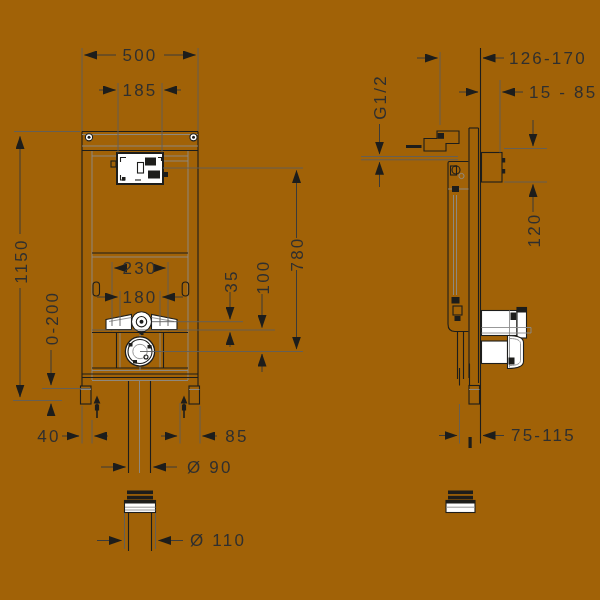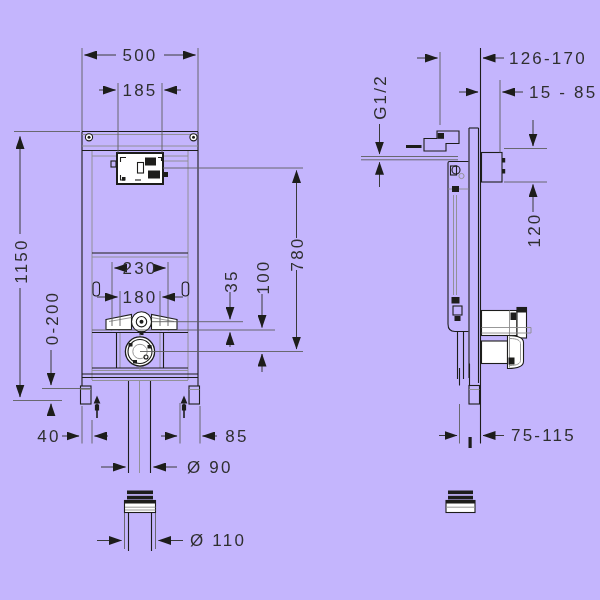--- a/index.html
+++ b/index.html
@@ -1,16 +1,16 @@
 <!DOCTYPE html>
 <html><head>
 <meta charset="utf-8">
 <style>
   html,body{margin:0;padding:0;background:#ffffff;}
-  .canvas{position:relative;width:600px;height:600px;background:#c4b5fd;outline:1px solid #e2e2e2;overflow:hidden;}
+  .canvas{position:relative;width:600px;height:600px;background:#a16207;outline:1px solid #e2e2e2;overflow:hidden;}
   svg{display:block;}
   .ln{stroke:#1d1d1b;stroke-width:1.1;fill:none;stroke-linecap:butt;}
   .ln2{stroke:#1d1d1b;stroke-width:2;fill:none;}
   .tn{stroke:#8c8c8c;stroke-width:0.9;fill:none;}
   .ext{stroke:#5f5f5f;stroke-width:0.9;fill:none;}
   .dim{stroke:#3a3a3a;stroke-width:1;fill:none;}
   .fill{fill:#1d1d1b;stroke:none;}
   .wh{fill:#ffffff;}
   text.t{font-family:"Liberation Sans","DejaVu Sans",sans-serif;font-size:17px;fill:#2f2f2f;letter-spacing:2.2px;}
 </style>

